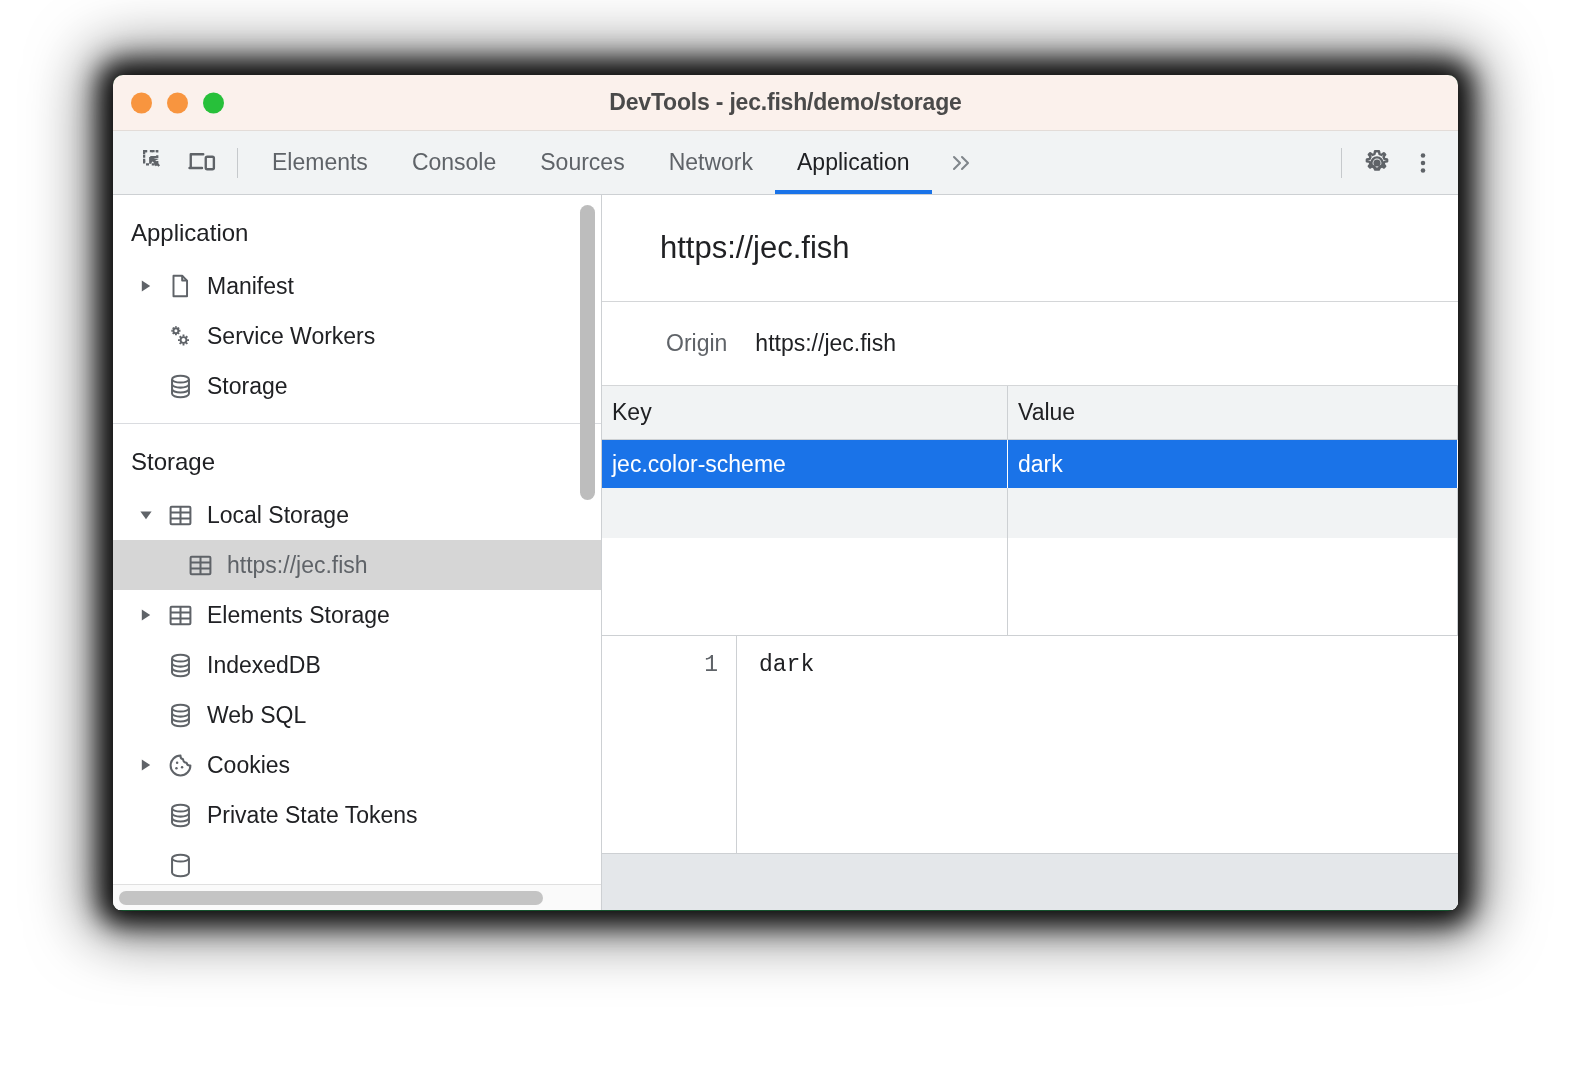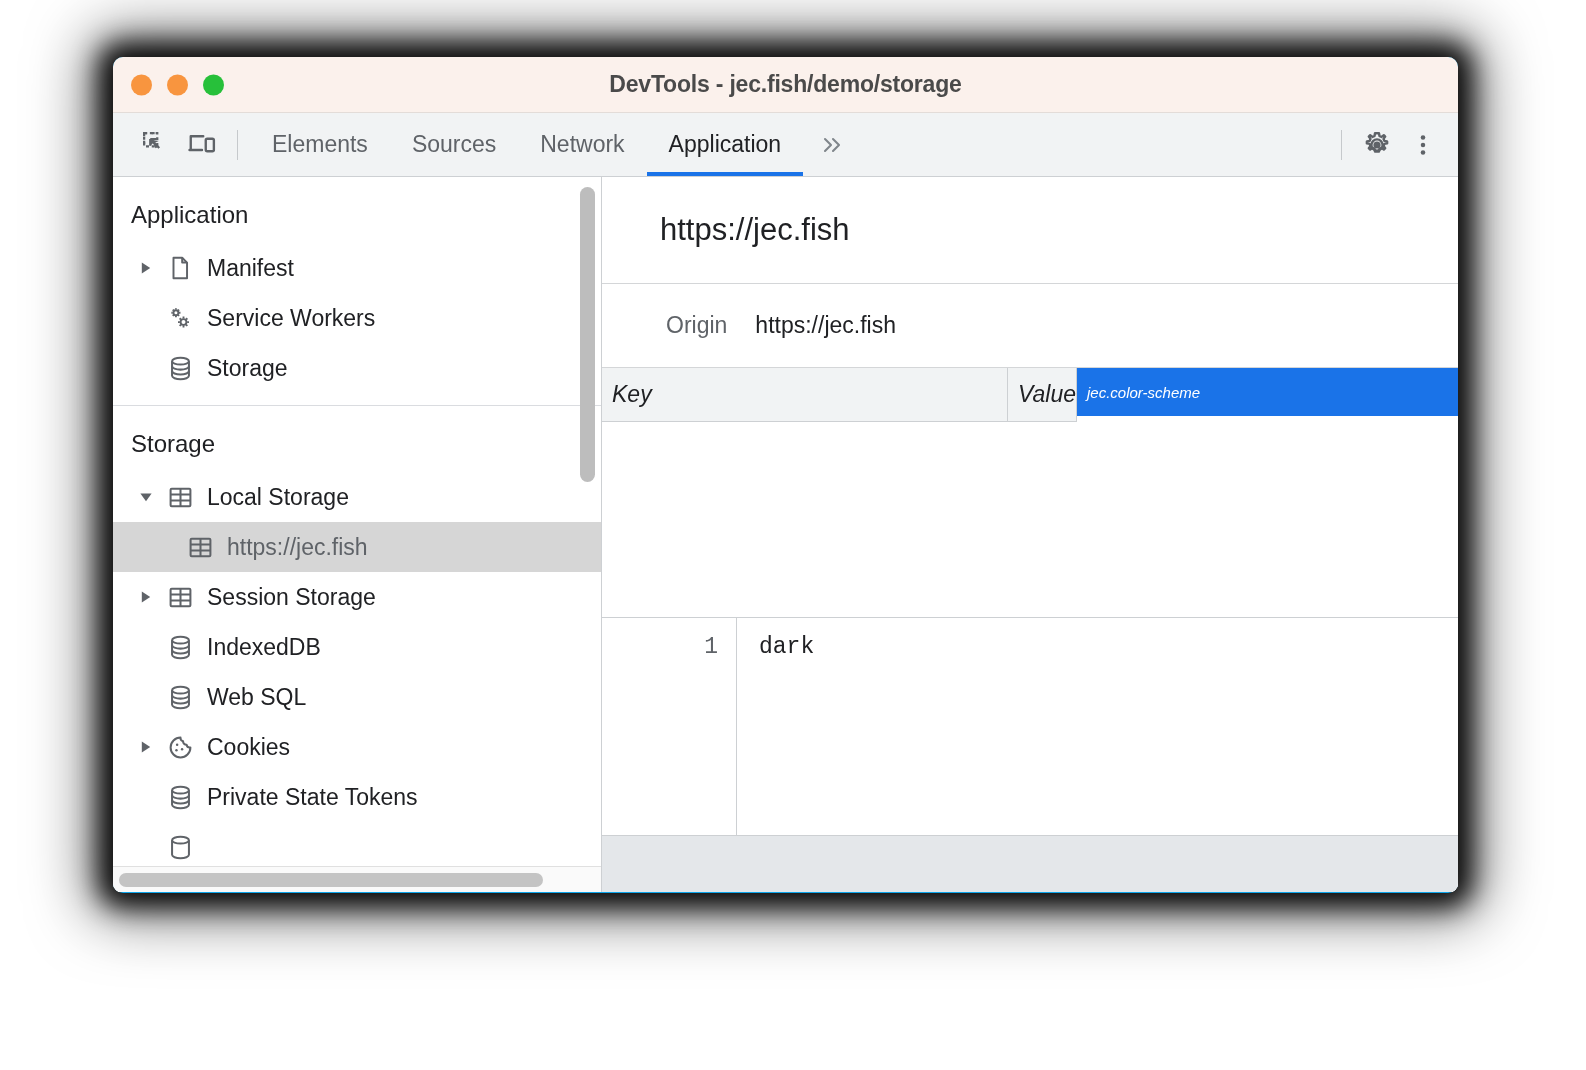--- a/index.html
+++ b/index.html
@@ -12,24 +12,24 @@
   }
   #root {
     position: relative;
     width: 1586px; height: 1070px;
     background: #ffffff;
   }
 
   
   .window {
     position: absolute;
-    left: 113px; top: 57px;
+    left: 113px; top: 75px;
     width: 1345px; height: 836px;
     border-radius: 10px;
-    background: #0ea5e9;
+    background: #14532d;
     box-shadow: 0 0 26px 14px rgba(0,0,0,0.92), 0 0 60px 24px rgba(0,0,0,0.55);
     overflow: hidden;
   }
 
   
   .titlebar {
     position: relative;
     height: 56px;
     background: #fbf1ec;
     border-bottom: 1px solid #e3dcd8;
@@ -259,25 +259,24 @@
     border-bottom: 1px solid #d4d6d8;
     background: #ffffff;
     font-size: 23px;
   }
   .origin-label { color: #5f6368; margin-left: 48px; }
   .origin-value { color: #202124; margin-left: 28px; }
 
   
   .table {
     flex: 0 0 250px;
-    display: flex; flex-direction: row;
+    display: flex; flex-direction: column;
     background: #ffffff;
     border-bottom: 1px solid #cdd0d3;
     overflow: hidden;
-    font-style: italic;
   }
   .trow { display: flex; }
   .thead {
     height: 54px;
     background: #f1f3f4;
     border-bottom: 1px solid #cdd0d3;
   }
   .thead .cell {
     display: flex; align-items: center;
     font-size: 23px;
@@ -290,21 +289,21 @@
     white-space: nowrap;
   }
   .cell.key { width: 406px; flex: 0 0 406px; }
   .cell.val { flex: 1 1 auto; }
   .row-data {
     height: 48px;
     background: #1a73e8;
   }
   .row-data .cell {
     display: flex; align-items: center;
-    font-size: 15px;
+    font-size: 23px;
     color: #ffffff;
     border-right-color: #ffffff;
   }
   .row-empty {
     height: 50px;
     background: #f1f3f4;
   }
   .row-filler {
     flex: 1 1 auto;
     background: #ffffff;
@@ -377,20 +376,23 @@
         </svg>
       </div>
 
       <div class="tb-sep"></div>
 
       <div class="tabs">
         <div class="tab">
           <span>Elements</span>
         </div>
         <div class="tab">
+          <span>Console</span>
+        </div>
+        <div class="tab">
           <span>Sources</span>
         </div>
         <div class="tab">
           <span>Network</span>
         </div>
         <div class="tab active">
           <span>Application</span>
         </div>
       </div>
 
@@ -504,21 +506,21 @@
               <svg width="14" height="14" viewBox="0 0 10 10" fill="#5f6368">
                   <path d="M2 1 L8 5 L2 9 Z"></path>
                 </svg>
             </div>
             <div class="tree-icon">
               <svg width="27" height="27" viewBox="0 0 24 24" fill="none" stroke="currentColor" stroke-width="1.8">
                 <rect x="3.2" y="4.2" width="17.6" height="15.6" rx="1"></rect>
                 <path d="M3.2 9.4 h17.6 M3.2 14.6 h17.6 M12 4.2 v15.6"></path>
               </svg>
             </div>
-            <span class="tree-label">Session Storage</span>
+            <span class="tree-label">Elements Storage</span>
           </div>
 
           <div class="tree-item indent1">
             <div class="disclosure empty"></div>
             <div class="tree-icon">
               <svg width="27" height="27" viewBox="0 0 24 24" fill="none" stroke="currentColor" stroke-width="1.8">
                 <ellipse cx="12" cy="5.5" rx="7.5" ry="3"></ellipse>
                 <path d="M4.5 5.5 v13 a7.5 3 0 0 0 15 0 v-13"></path>
                 <path d="M4.5 10 a7.5 3 0 0 0 15 0"></path>
                 <path d="M4.5 14.3 a7.5 3 0 0 0 15 0"></path>

